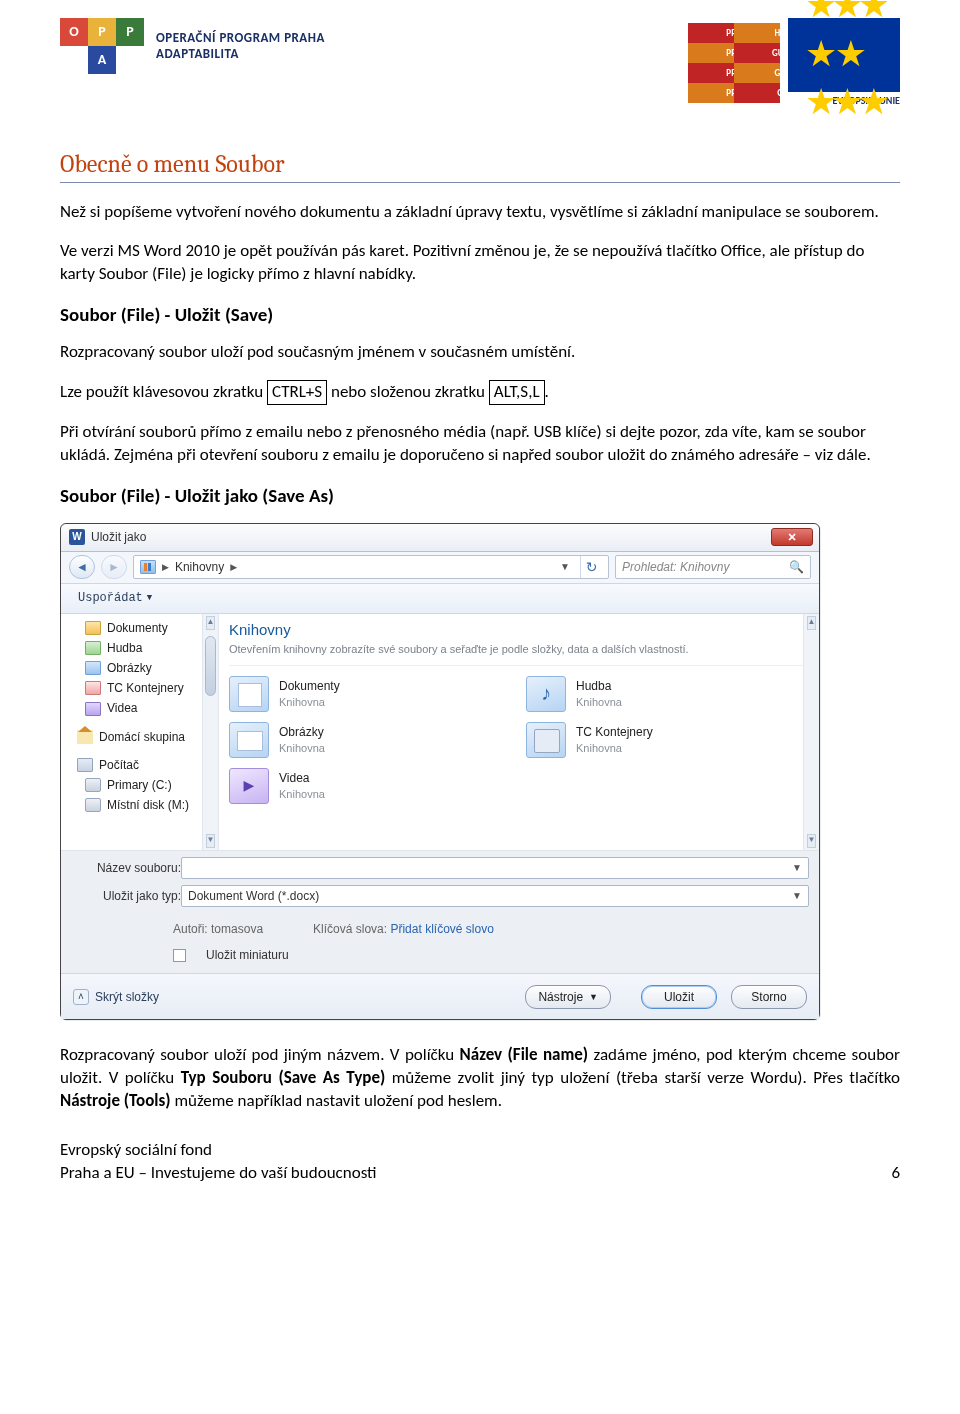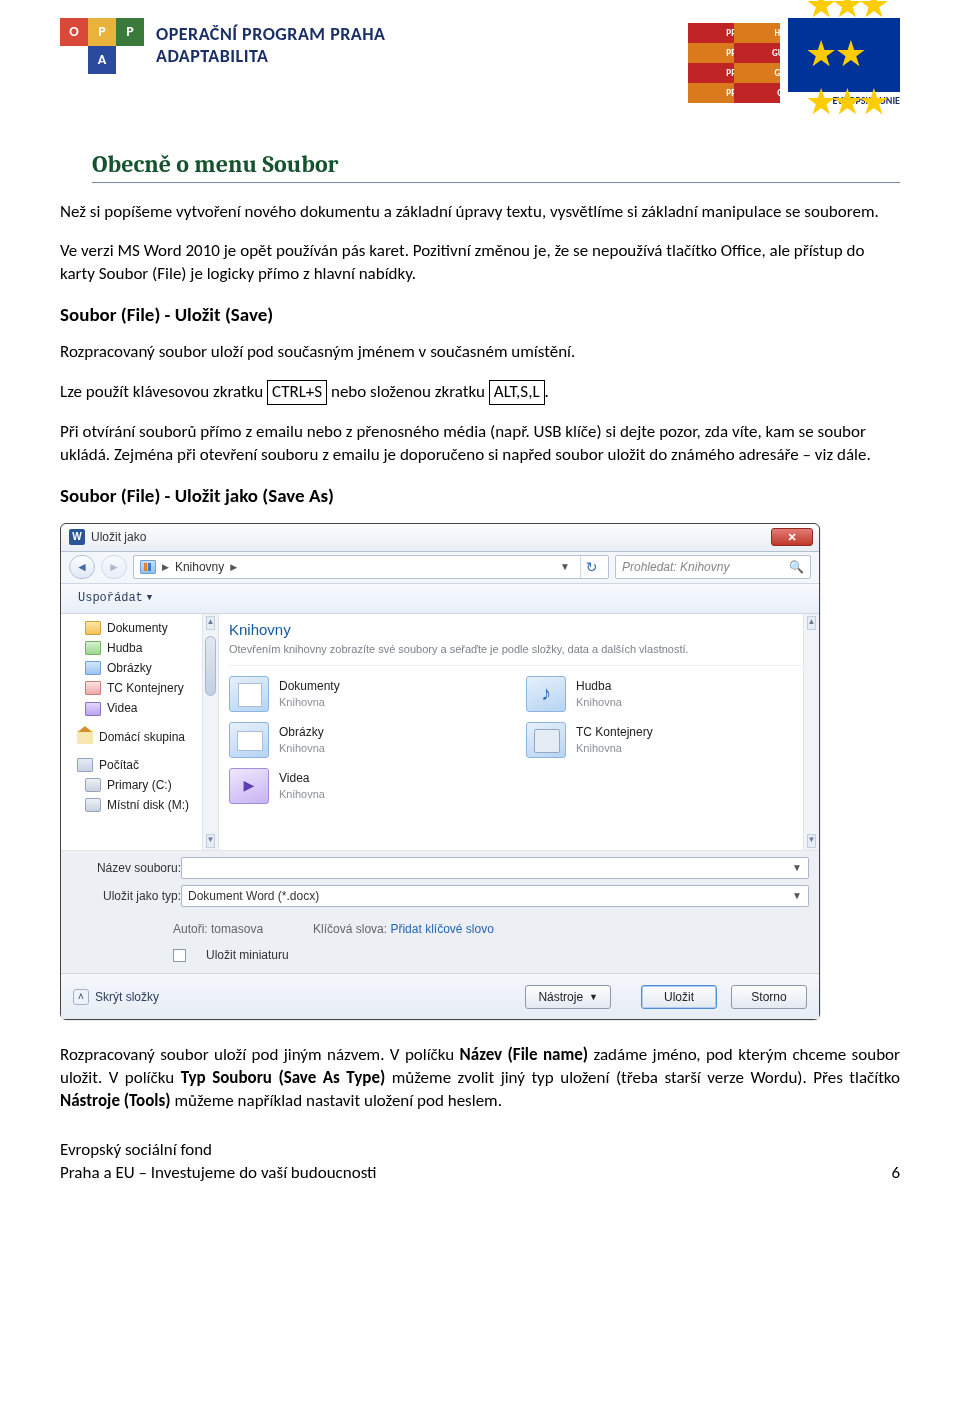--- a/index.html
+++ b/index.html
@@ -13,38 +13,37 @@
     line-height: 1.35;
   }
 
   
   .page-header { display: flex; justify-content: space-between; align-items: flex-start; margin-bottom: 40px; }
   .header-left { display: flex; align-items: center; gap: 12px; }
   .header-right { display: flex; align-items: center; gap: 8px; }
   .oppa-logo { display: flex; flex-direction: column; }
   .oppa-row { display: flex; }
   .oppa-cell { width: 28px; height: 28px; display: flex; align-items: center; justify-content: center; font-weight: bold; color: #fff; font-size: 14px; }
-  .opp-txt { color: #1a2f66; font-weight: bold; font-size: 18px; letter-spacing: 0.5px; line-height: 1.2; }
+  .opp-txt { color: #1a2f66; font-weight: bold; font-size: 13px; letter-spacing: 0.5px; line-height: 1.2; }
   .prag-logo { display: flex; flex-direction: column; }
   .prag-row { display: flex; }
   .prag-cell { width: 36px; height: 20px; font-size: 9px; display: flex; align-items: center; justify-content: center; color: #fff; font-weight: bold; padding-left: 46px; }
   .eu-flag { width: 112px; height: 74px; background: #003399; display: flex; align-items: center; justify-content: center; position: relative; }
   .eu-stars { color: #ffcc00; font-size: 36px; letter-spacing: -7px; position: relative; top: -1px; }
   .eu-caption { font-size: 10px; color: #1a2f66; font-weight: bold; text-align: right; margin-top: 2px; }
 
   
   h1 {
     font-family: Cambria, 'Times New Roman', serif;
-    color: #14532d;
-    font-weight: bold;
+    color: #c2410c;
+    font-weight: normal;
     font-size: 24px;
     border-bottom: 1px solid #7a8aa8;
     padding-bottom: 2px;
     margin-bottom: 18px;
-    margin-left: 32px;
   }
   p { margin-bottom: 16px; text-align: left; }
   p.just { text-align: justify; }
   .sub-h { font-weight: bold; font-size: 19px; margin-top: 6px; margin-bottom: 14px; }
   .kbd { border: 1px solid #000; padding: 0 4px; display: inline-block; }
   b { font-weight: bold; }
 
   
   .dlg {
     width: 760px;
@@ -132,21 +131,21 @@
   .fld-input .dd { color:#555; font-size:10px; }
   .meta-row { display:flex; gap:50px; padding: 4px 10px 2px 112px; color:#666; font-size:12px; align-items:center;}
   .meta-row .v-auth { color:#666; }
   .meta-row .v-tag { color:#2a65b0; }
   .thumb-row { padding: 8px 10px 10px 112px; display:flex; align-items:center; gap:20px; color:#333;}
   .chk { width:13px; height:13px; border:1px solid #8c98ac; background:#fff; }
 
   .dlg-footer { height: 46px; border-top:1px solid #d0d7e2; background: linear-gradient(#f4f7fc,#e7edf5); display:flex; align-items:center; padding: 0 12px; gap:14px; }
   .hide-folders { display:flex; align-items:center; gap:6px; color:#2a3d5b; }
   .spacer { flex: 1; }
-  .win-btn { height: 24px; min-width: 76px; padding: 0 12px; border:1px solid #8c98ac; border-radius:3px; background: linear-gradient(#fdfefe,#e4e9f1); display:flex; align-items:center; justify-content:center; color:#222; }
+  .win-btn { height: 24px; min-width: 76px; padding: 0 12px; border:1px solid #8c98ac; border-radius:11px; background: linear-gradient(#fdfefe,#e4e9f1); display:flex; align-items:center; justify-content:center; color:#222; }
   .win-btn.default { border-color:#4f8ed6; box-shadow: inset 0 0 0 1px #aecdf4; margin-left: 16px; }
   .win-btn.menu { gap:6px; }
 
   
   .page-footer { margin-top: 26px; display: flex; justify-content: space-between; align-items: flex-end; }
   .pf-left { font-size: 17px; line-height: 1.35; }
   .pf-right { font-size: 17px; }
 </style>
 </head>
 <body>

